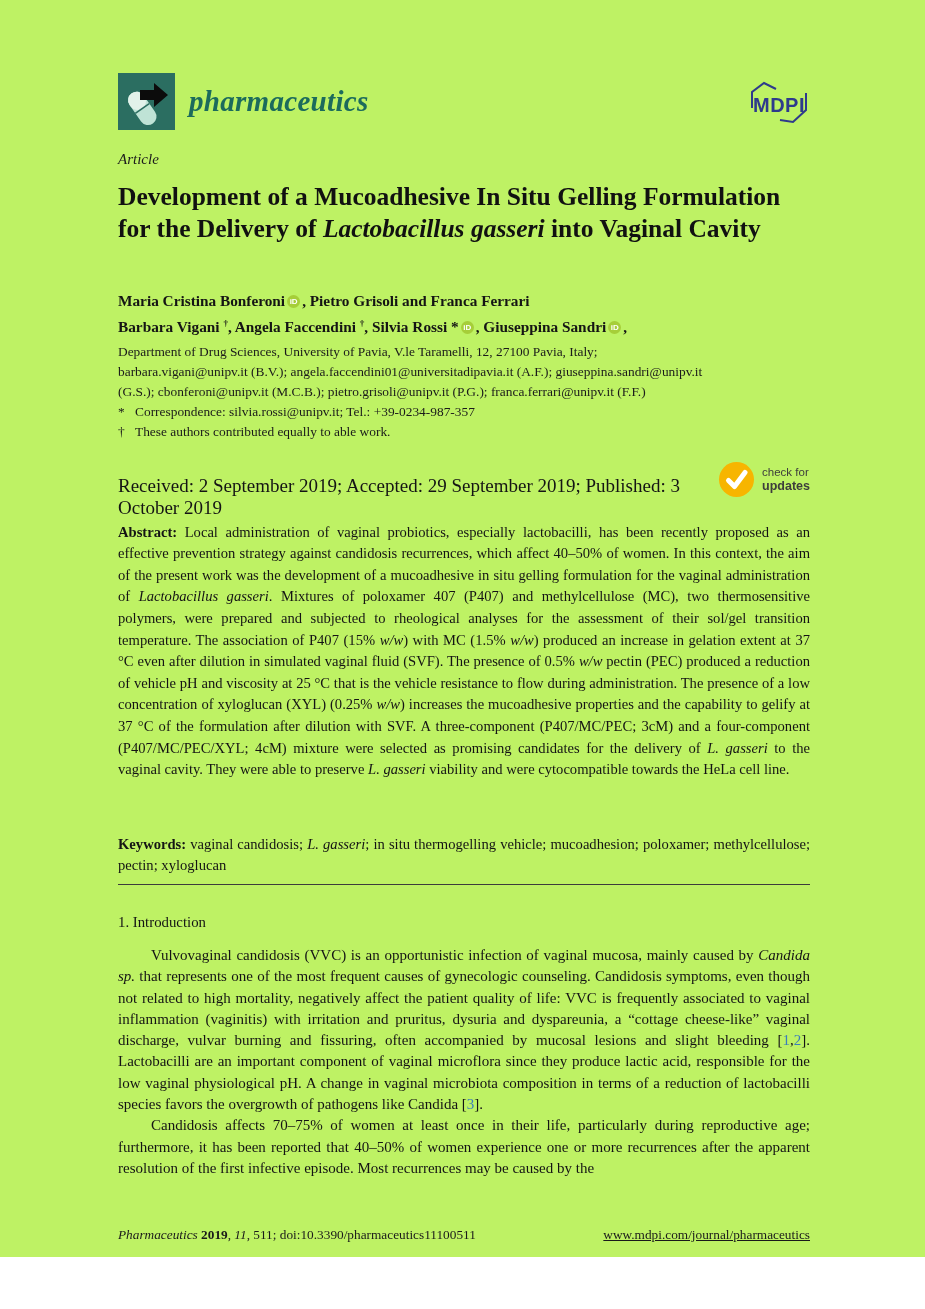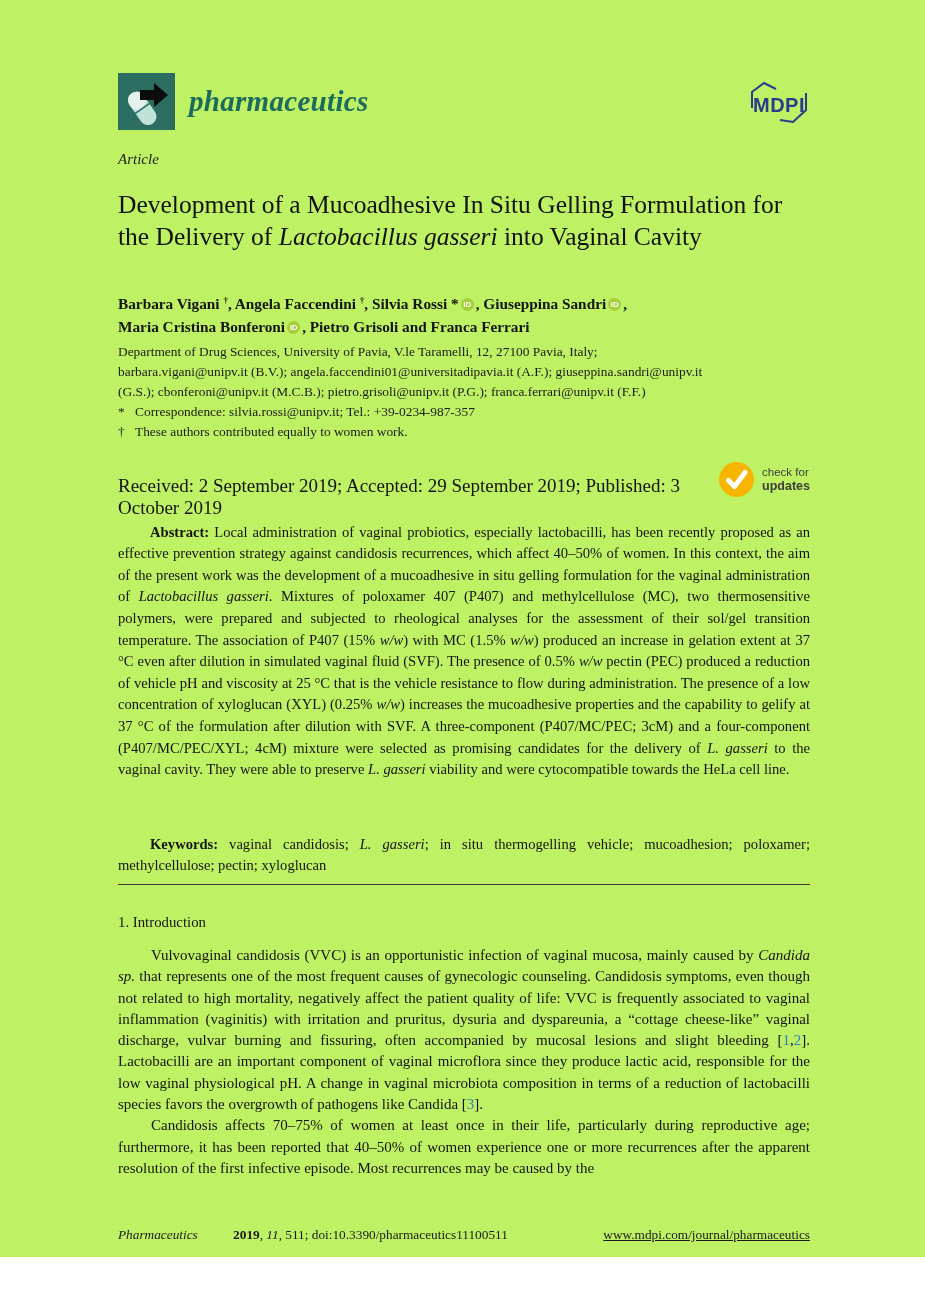--- a/index.html
+++ b/index.html
@@ -8,21 +8,21 @@
   .abs{position:absolute;left:118px;right:115px;}
 
   
   .logo-row{top:73px;display:flex;justify-content:space-between;align-items:flex-start;}
   .journal-brand{display:flex;align-items:center;gap:14px;}
   .journal-name{font-size:29px;font-style:italic;font-weight:bold;color:#1c6b5c;letter-spacing:.3px;}
   .mdpi-logo{margin-top:6px;}
 
   .article-label{top:151px;font-style:italic;font-size:15px;color:#1c1c1c;}
 
-  .title{top:172px;font-size:25.5px;line-height:32px;font-weight:normal;color:#111;}
+  .title{top:164px;font-size:25.5px;line-height:32px;font-weight:bold;color:#111;}
 
   .authors{top:289px;font-size:15.3px;font-weight:bold;line-height:23px;}
   .authors sup{font-size:60%;}
   .orcid-badge{display:inline-block;width:13px;height:13px;border-radius:50%;background:#a6ce39;
     color:#fff;font:bold 8px/13px "Liberation Sans",sans-serif;text-align:center;
     margin:0 2px;vertical-align:2px;cursor:pointer;}
 
   .affiliation{top:342px;font-size:13.4px;line-height:19.8px;max-width:585px;color:#1a1a1a;}
   .aff-main{margin:0 0 1px;}
   .aff-note{display:flex;margin:0;}
@@ -32,21 +32,21 @@
   .dates-text{font-size:19px;margin-top:14px;}
   .update-badge{display:flex;align-items:center;gap:7px;cursor:pointer;justify-content:center;}
   .badge-text{font-family:"Liberation Sans","DejaVu Sans",sans-serif;font-size:11.5px;
     line-height:13.5px;color:#3d3d3c;}
   .badge-line2{font-weight:bold;font-size:12.5px;}
 
   .abstract{top:507px;font-size:14.6px;line-height:21.6px;text-align:justify;}
   .keywords{top:819px;font-size:14.6px;line-height:21.6px;text-align:justify;}
 
   .seg-i{font-style:italic;}
-  .seg-b{font-weight:bold;margin-left:32px;}
+  .seg-b{font-weight:bold;}
   .ref{color:#3a7dbd;cursor:pointer;}
 
   .divider{top:884px;border-top:1.6px solid #3c3c3c;height:0;}
 
   .body-section{top:914px;}
   .section-heading{font-size:14.8px;font-weight:normal;margin:0 0 14px;}
   .para{font-size:15px;line-height:21.3px;text-align:justify;text-indent:33px;margin:0;}
 
   .footer-row{top:1227px;display:flex;justify-content:space-between;font-size:13.3px;color:#1a1a1a;}
   .footer-right{cursor:pointer;text-decoration:underline;}
@@ -76,33 +76,33 @@
       </g>
       <text x="7" y="33" font-family="Liberation Sans, sans-serif" font-weight="bold" font-size="20" fill="#2e3a8c" letter-spacing="0.5">MDPI</text>
     </svg>
   </div>
 
   <div class="abs article-label">Article</div>
 
   <h1 class="abs title"><span>Development of a Mucoadhesive In Situ Gelling Formulation for the Delivery of </span><span class="seg-i">Lactobacillus gasseri</span><span> into Vaginal Cavity</span></h1>
 
   <div class="abs authors">
+    <div><span>Maria Cristina Bonferoni</span><span class="orcid-badge">iD</span><span>, Pietro Grisoli and Franca Ferrari</span></div>
     <div><span>Barbara Vigani </span><sup>†</sup><span>, Angela Faccendini </span><sup>†</sup><span>, Silvia Rossi *</span><span class="orcid-badge">iD</span><span>, Giuseppina Sandri</span><span class="orcid-badge">iD</span><span>,</span></div>
-    <div><span>Maria Cristina Bonferoni</span><span class="orcid-badge">iD</span><span>, Pietro Grisoli and Franca Ferrari</span></div>
   </div>
 
   <div class="abs affiliation">
     <p class="aff-main">Department of Drug Sciences, University of Pavia, V.le Taramelli, 12, 27100 Pavia, Italy; barbara.vigani@unipv.it (B.V.); angela.faccendini01@universitadipavia.it (A.F.); giuseppina.sandri@unipv.it (G.S.); cbonferoni@unipv.it (M.C.B.); pietro.grisoli@unipv.it (P.G.); franca.ferrari@unipv.it (F.F.)</p>
     <p class="aff-note">
       <span class="aff-marker">*</span>
       <span>Correspondence: silvia.rossi@unipv.it; Tel.: +39-0234-987-357</span>
     </p>
     <p class="aff-note">
       <span class="aff-marker">†</span>
-      <span>These authors contributed equally to women work.</span>
+      <span>These authors contributed equally to able work.</span>
     </p>
   </div>
 
   <div class="abs dates-row">
     <span class="dates-text">Received: 2 September 2019; Accepted: 29 September 2019; Published: 3 October 2019</span>
     <span class="update-badge">
       <svg width="37" height="37" viewBox="0 0 37 37">
         <circle cx="18.5" cy="18.5" r="17.5" fill="#f7b500"></circle>
         <path d="M10.5,19.5 L16.5,25.5 L27,11.5" fill="none" stroke="#ffffff" stroke-width="5" stroke-linecap="round" stroke-linejoin="round"></path>
       </svg>

